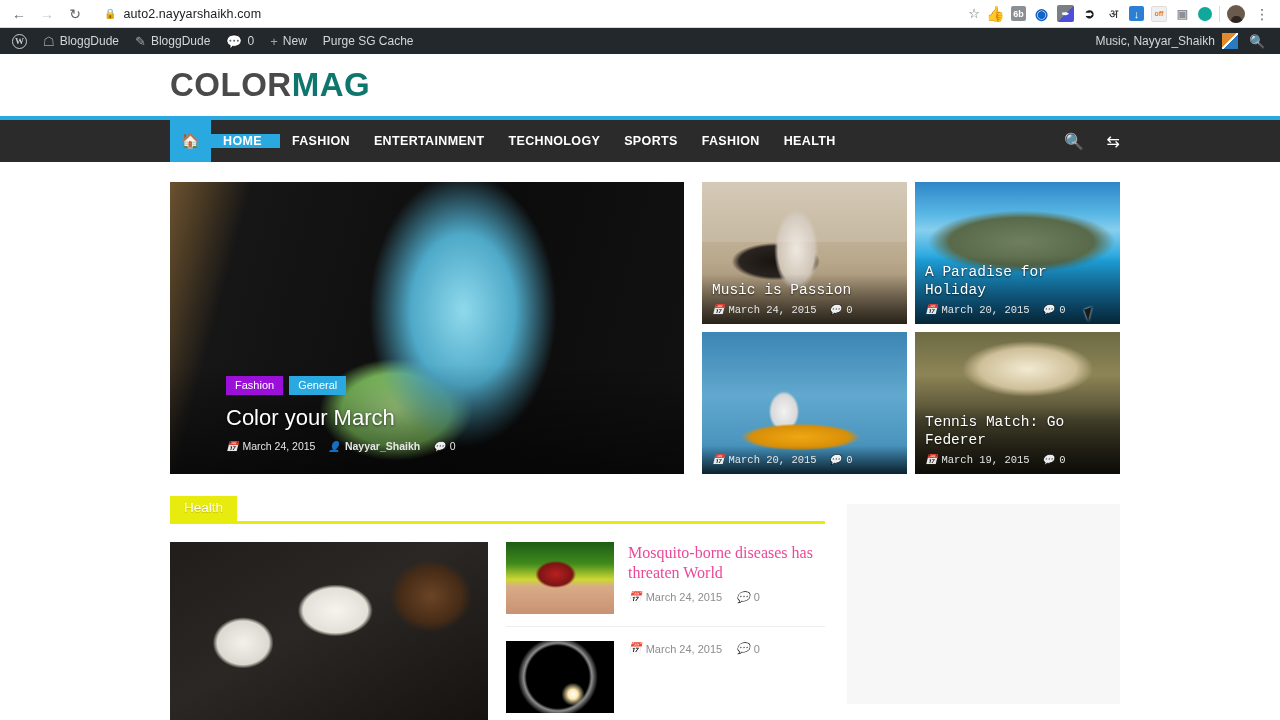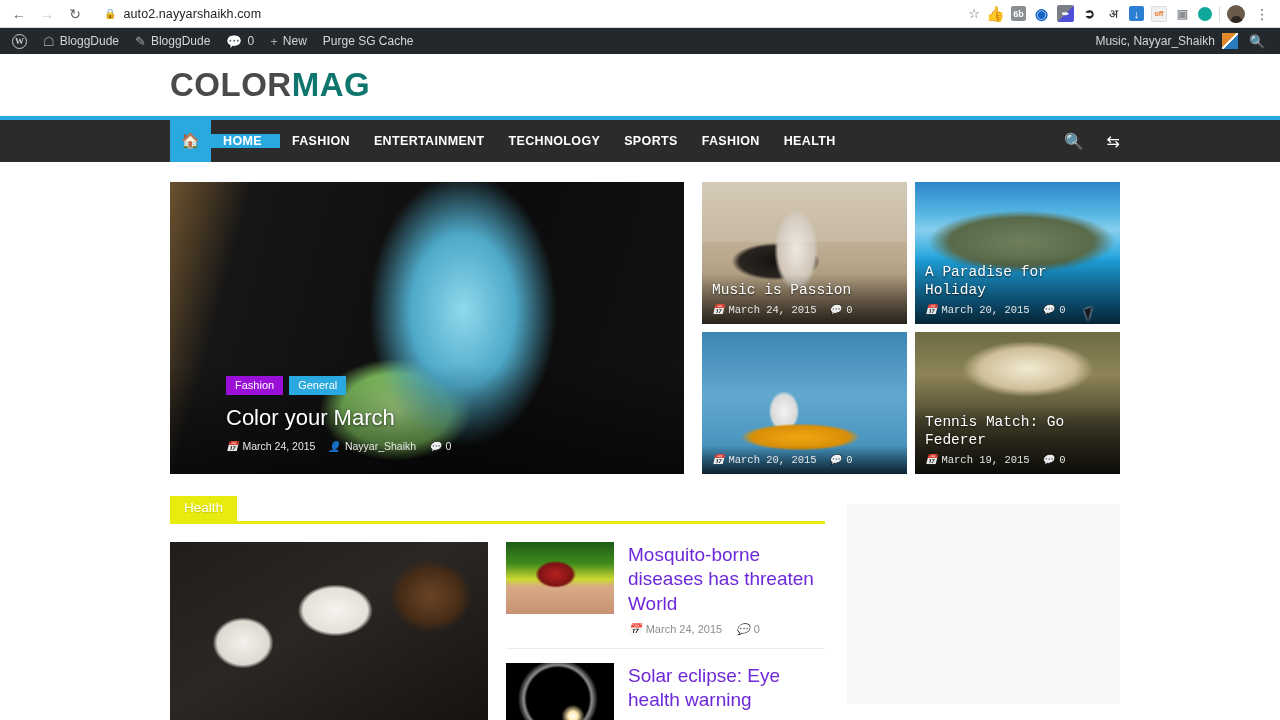--- a/index.html
+++ b/index.html
@@ -323,25 +323,26 @@
     border-bottom: 1px solid #ededed;
     margin-bottom: 14px;
   }
   .hl-thumb {
     width: 108px; height: 72px;
     position: relative; overflow: hidden;
     flex-shrink: 0;
   }
   .hl-text { padding-top: 1px; }
   .hl-title {
-    font-size: 19px;
-    color: #6d28d9;
+    font-size: 16px;
+    color: #ec4899;
     line-height: 1.28;
     font-weight: normal;
     margin-bottom: 7px;
+    font-family: Liberation Serif, serif;
   }
   .hl-meta {
     display: flex; align-items: center; gap: 14px;
     font-size: 11px; color: #8d8d8d;
   }
   .hl-meta span { display: flex; align-items: center; gap: 4px; }
   .sidebar-col { flex: 1; }
   .widget-box {
     background: #f7f7f7;
     height: 200px;
@@ -472,21 +473,21 @@
           <span class="cat general">General</span>
         </div>
         <div class="feat-title">Color your March</div>
         <div class="meta">
           <span>
               <i class="ico">📅</i>
               <b style="font-weight:normal">March 24, 2015</b>
             </span>
           <span>
               <i class="ico">👤</i>
-              <b style="font-weight:normal">Nayyar_Shaikh</b>
+              <b style="font-weight:bold">Nayyar_Shaikh</b>
             </span>
           <span>
               <i class="ico">💬</i>
               <b style="font-weight:normal">0</b>
             </span>
         </div>
       </div>
     </div>
 
     <div class="feat-side">
@@ -589,21 +590,20 @@
                   </span>
               </div>
             </div>
           </div>
 
           <div class="hl-item">
             <div class="hl-thumb">
                 <div class="img-eclipse"></div>
               </div>
             <div class="hl-text">
-              <div class="hl-title">Solar eclipse: Eye health warning</div>
               <div class="hl-meta">
                 <span>
                     <i>📅</i>
                     <b style="font-weight:normal">March 24, 2015</b>
                   </span>
                 <span>
                     <i>💬</i>
                     <b style="font-weight:normal">0</b>
                   </span>
               </div>

